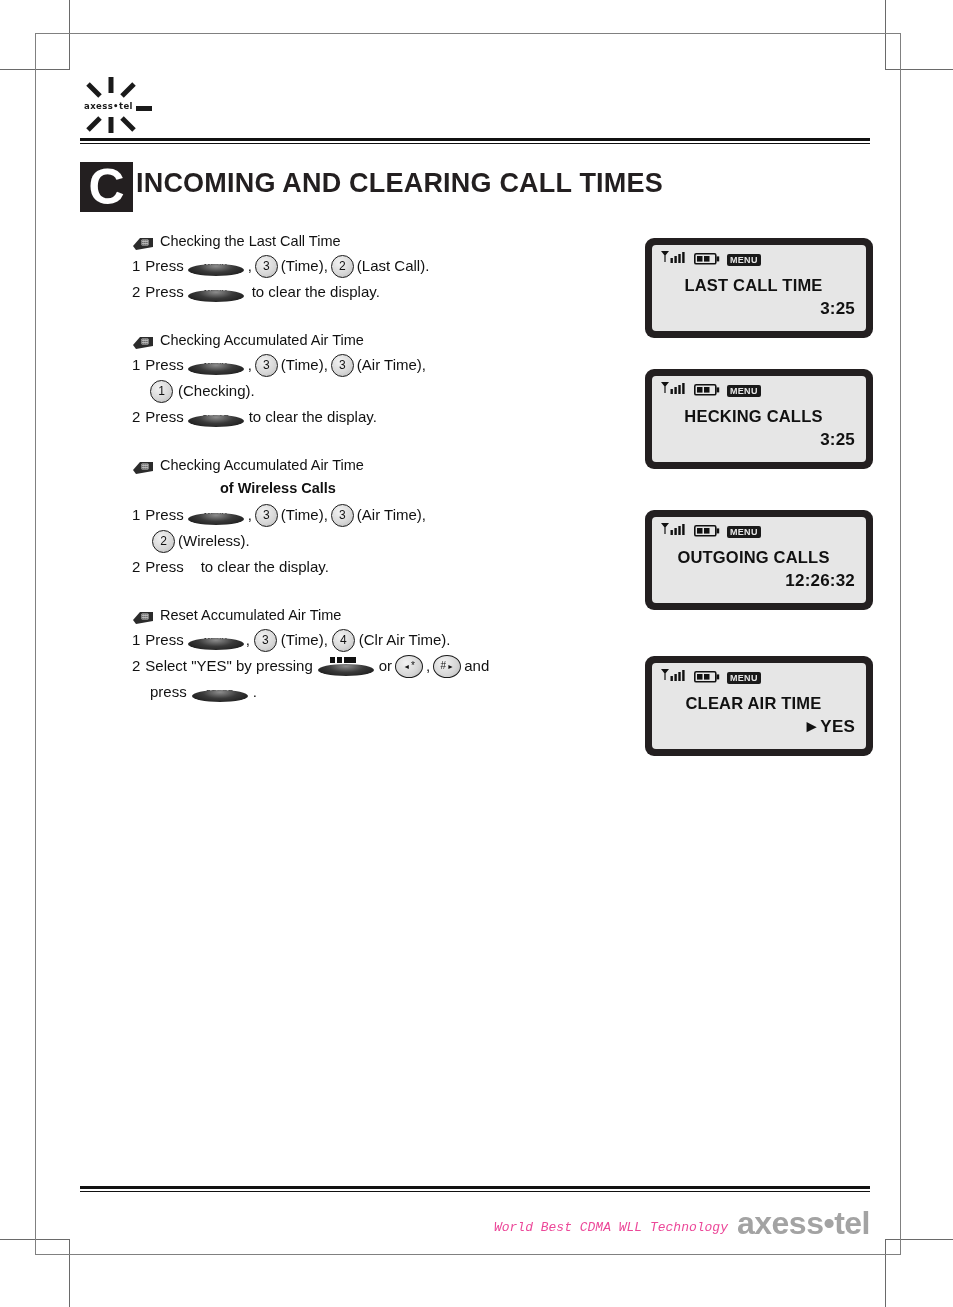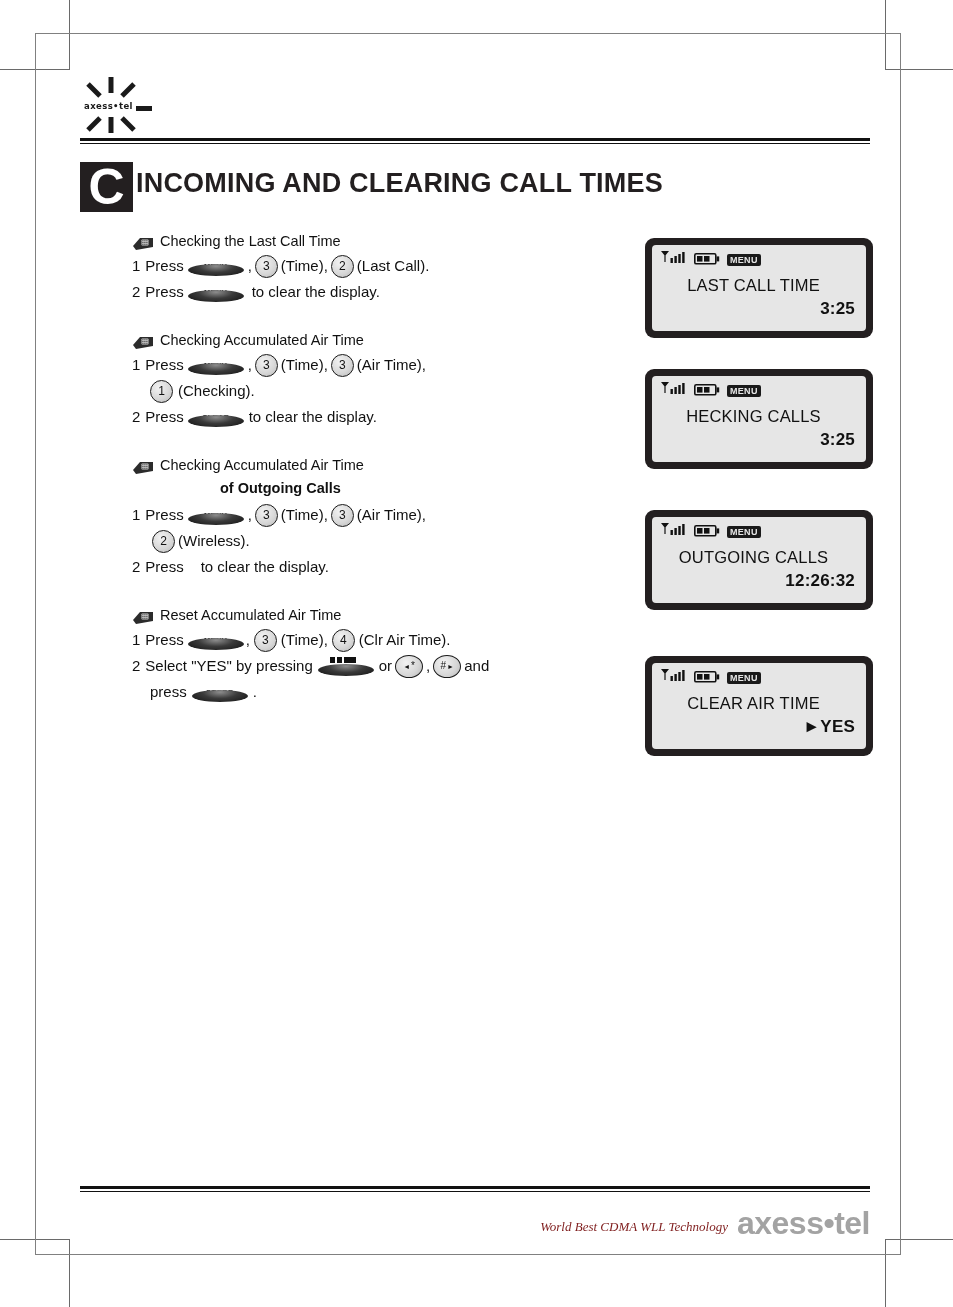--- a/index.html
+++ b/index.html
@@ -226,21 +226,21 @@
   .lcd-status {
     display: flex; align-items: center; gap: 7px;
     height: 15px;
   }
   .lcd-line1 {
     position: absolute;
     left: 0; right: 11px;
     top: 31px;
     text-align: center;
     font-size: 16.5px;
-    font-weight: normal;
+    font-weight: bold;
     color: #111;
     letter-spacing: 0.2px;
   }
   .lcd-line2 {
     position: absolute;
     right: 11px;
     top: 54px;
     text-align: center;
     font-size: 17px;
     font-weight: bold;
@@ -271,24 +271,24 @@
   .footer {
     position: absolute;
     left: 80px; top: 1200px;
     width: 790px; height: 40px;
     display: flex;
     align-items: flex-end;
     justify-content: flex-end;
     gap: 9px;
   }
   .footer-tag {
-    font-family: Liberation Serif, serif;
+    font-family: Liberation Mono, monospace;
     font-style: italic;
     font-size: 13px;
-    color: #7f1d1d;
+    color: #ec4899;
     padding-bottom: 5px;
     white-space: nowrap;
     margin-left: 48px;
   }
   .footer-logo {
     font-size: 32px;
     font-weight: bold;
     color: #a3a3a3;
     letter-spacing: -0.5px;
     line-height: 34px;
@@ -458,21 +458,21 @@
               <rect x="12.3" y="8" width="1.2" height="1.1"></rect>
               <rect x="14.3" y="8" width="1.2" height="1.1"></rect>
               <rect x="10.3" y="9.8" width="1.2" height="1.1"></rect>
               <rect x="12.3" y="9.8" width="1.2" height="1.1"></rect>
               <rect x="14.3" y="9.8" width="1.2" height="1.1"></rect>
             </g>
           </svg>
       </span>
       <span class="sec-title">Checking Accumulated Air Time</span>
     </div>
-    <div class="sec-title2" style="margin-left:88px; margin-bottom:3px;">of Outgoing Calls</div>
+    <div class="sec-title2" style="margin-left:88px; margin-bottom:3px;">of Wireless Calls</div>
 
     <div class="step">
       <span class="t">1</span>
       <span class="t" style="margin-left:5px;">Press</span>
       <span class="key" style="margin:0 4px;">
         <span class="lbl">MENU</span>
           <span class="cap"></span>
       </span>
       <span class="t">, </span>
       <span class="numkey" style="margin:0 3px;">3</span>

